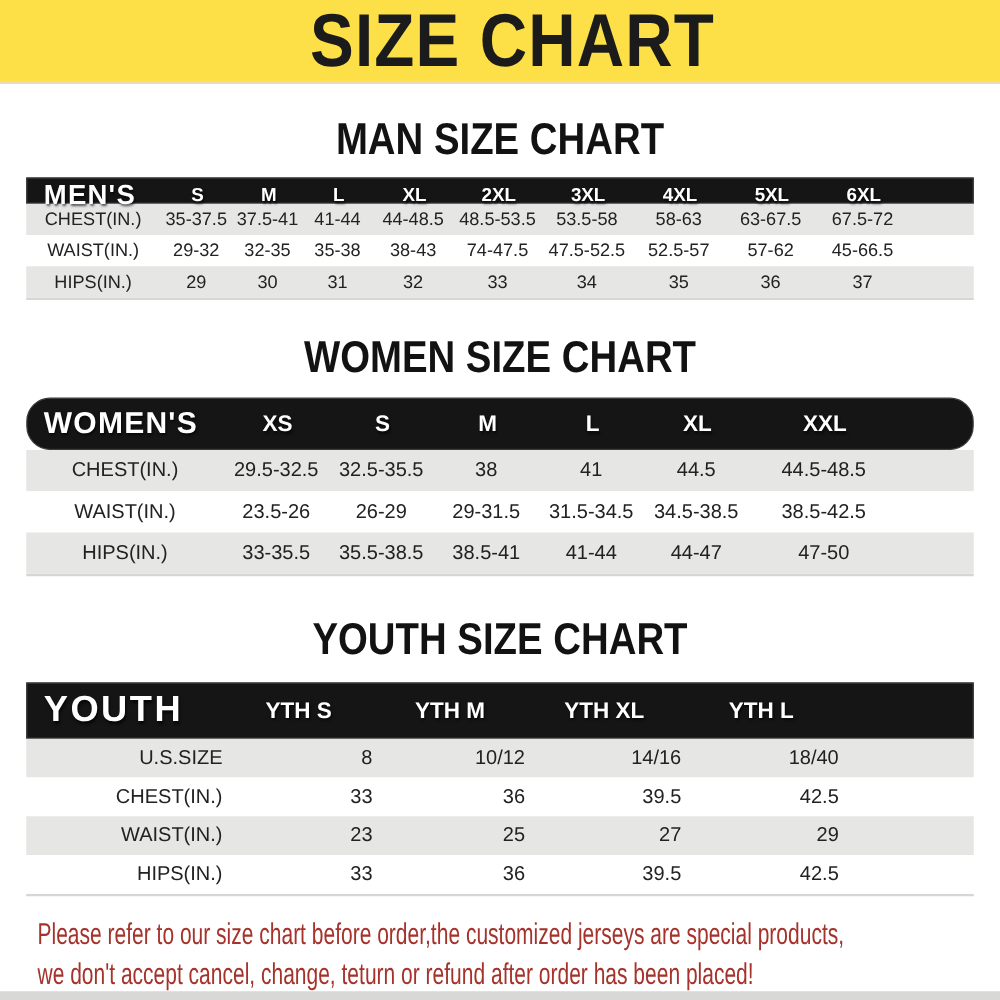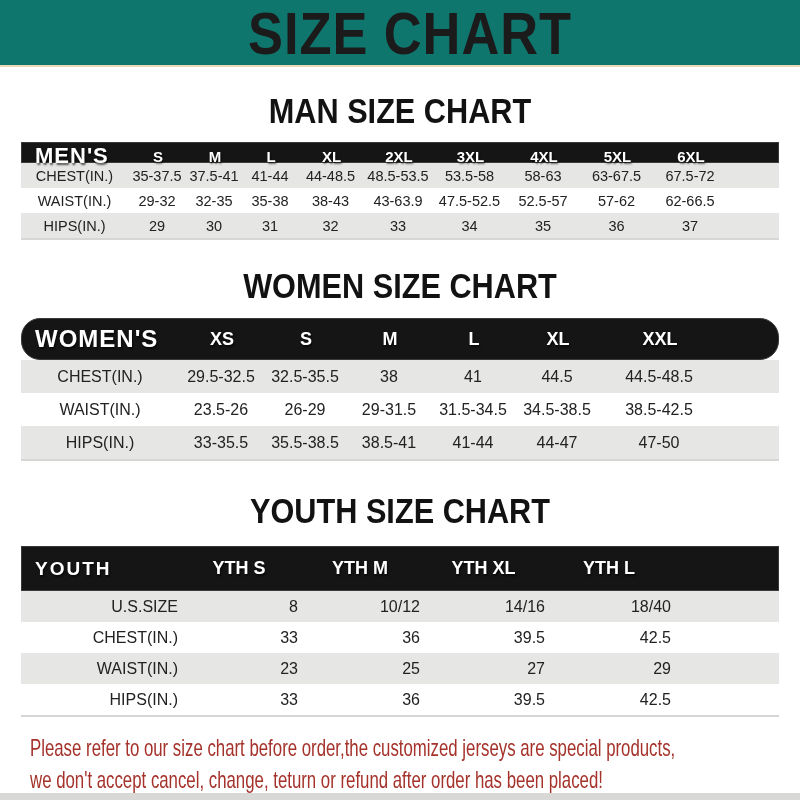--- a/index.html
+++ b/index.html
@@ -65,41 +65,41 @@
   .t-women .trow  { height:33px; }
   .t-women .thead.trow { height:42px; }
   .t-women .hlabel { font-size:24px; }
   .t-women .hcell  { font-size:18px; }
   .t-women .rlabel, .t-women .vcell { font-size:16px; }
 
   
   .t-youth .trow  { grid-template-columns:157px 120px 122px 125px 126px 1fr; }
   .t-youth .trow  { height:31px; }
   .t-youth .thead.trow { height:45px; }
-  .t-youth .hlabel { font-size:19px; letter-spacing:2px; }
+  .t-youth .hlabel { font-size:29px; letter-spacing:2px; }
   .t-youth .hcell  { font-size:18px; }
   .t-youth .rlabel, .t-youth .vcell { font-size:16px;text-align:right; }
 
   
   .footer { margin-top:15px; padding-left:30px; }
   .footer-line {
     display:block; color:#A5322B; font-size:24px; line-height:32px;
     transform:scaleX(.70); transform-origin:left center; white-space:nowrap;
   }
   .bottom-strip {
     position:absolute; left:0; bottom:0; width:800px; height:7px;
     background:#d8d8d6;
   }
 </style>
 </head>
 <body>
 
 <div class="page">
 
-  <div class="banner" style="background: #0f766e; padding-left: 20px;">
+  <div class="banner" style="background: #fde047; padding-left: 20px;">
     <div class="banner-title">SIZE CHART</div>
   </div>
 
   <div class="section-title title-man">MAN SIZE CHART</div>
   <div class="size-table t-man">
       <div class="trow thead" style="background: rgb(21, 21, 21);">
         <div class="hlabel">MEN'S</div>
         <div class="hcell">S</div>
         <div class="hcell">M</div>
         <div class="hcell">L</div>
@@ -121,25 +121,25 @@
         <div class="vcell">58-63</div>
         <div class="vcell">63-67.5</div>
         <div class="vcell">67.5-72</div>
       </div>
       <div class="trow row-odd">
         <div class="rlabel">WAIST(IN.)</div>
         <div class="vcell">29-32</div>
         <div class="vcell">32-35</div>
         <div class="vcell">35-38</div>
         <div class="vcell">38-43</div>
-        <div class="vcell">43-63.9</div>
+        <div class="vcell">74-47.5</div>
         <div class="vcell">47.5-52.5</div>
         <div class="vcell">52.5-57</div>
         <div class="vcell">57-62</div>
-        <div class="vcell">62-66.5</div>
+        <div class="vcell">45-66.5</div>
       </div>
       <div class="trow row-even" style="background: rgb(230, 230, 228);">
         <div class="rlabel">HIPS(IN.)</div>
         <div class="vcell">29</div>
         <div class="vcell">30</div>
         <div class="vcell">31</div>
         <div class="vcell">32</div>
         <div class="vcell">33</div>
         <div class="vcell">34</div>
         <div class="vcell">35</div>

